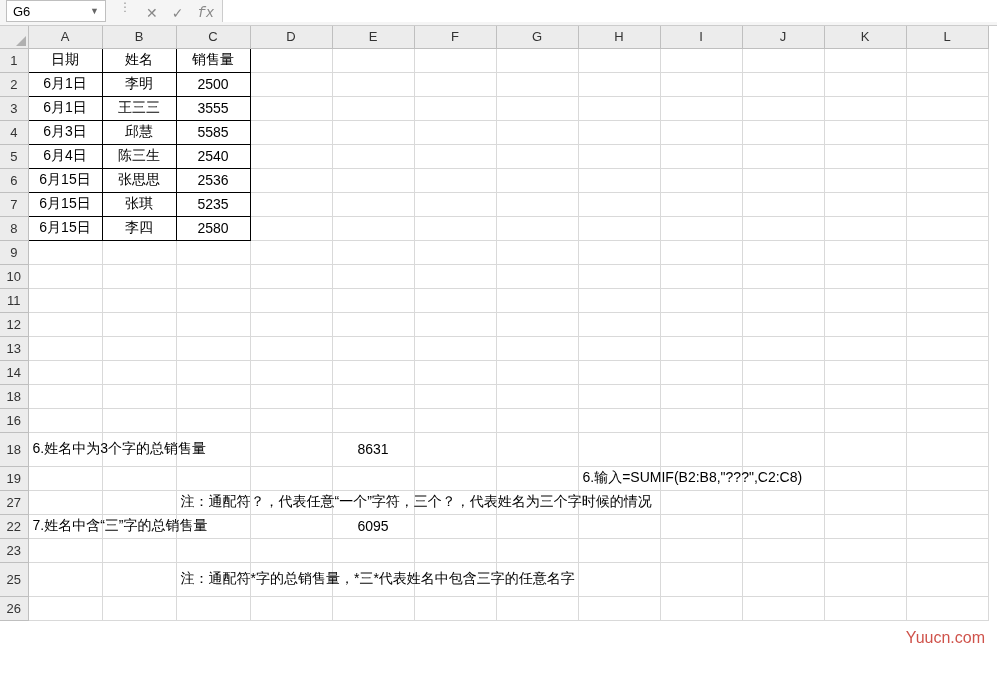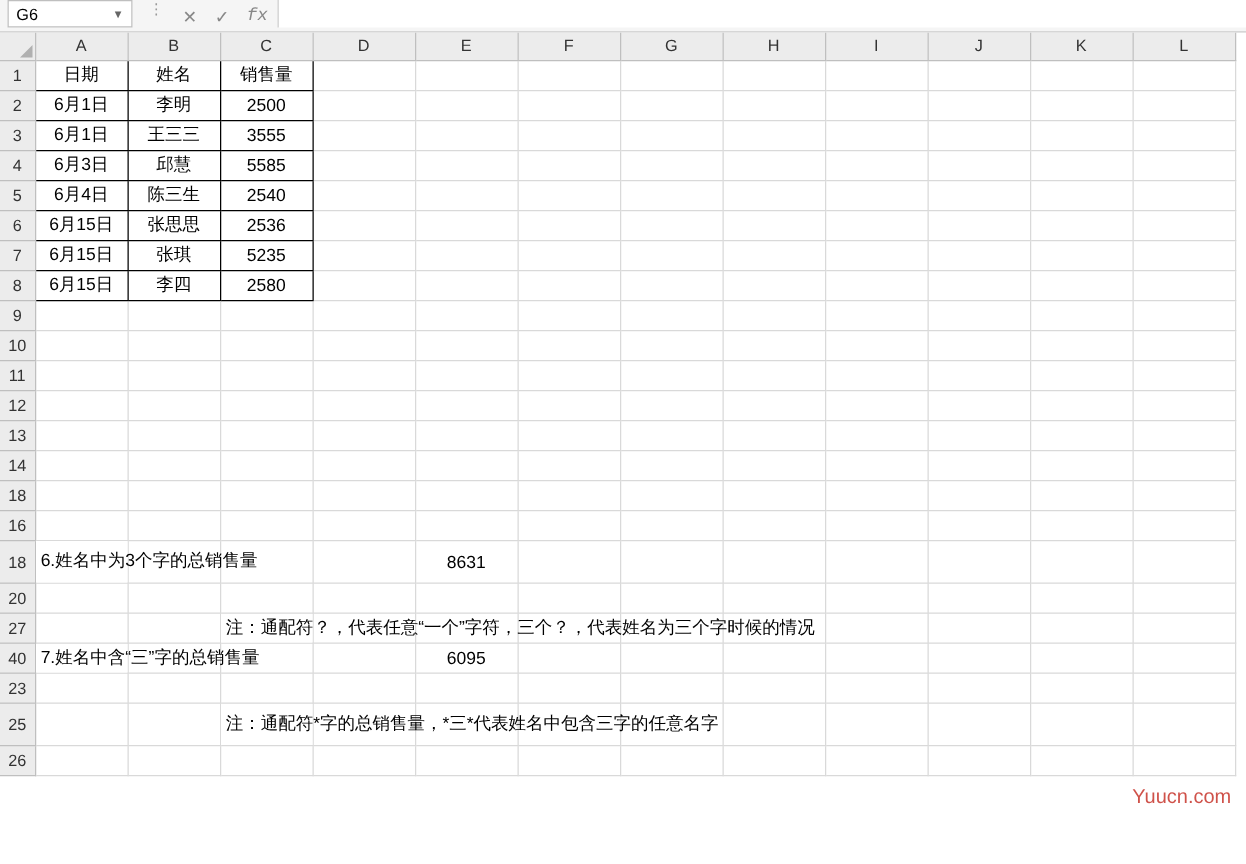--- a/index.html
+++ b/index.html
@@ -433,54 +433,56 @@
           <td></td>
       <td class="tr">8631</td>
       <td></td>
           <td></td>
           <td></td>
           <td></td>
           <td></td>
           <td></td>
           <td></td>
     </tr>
-    <tr class="row-short">
-          <th>20</th>
-          <td></td>
-          <td></td>
-          <td></td>
-          <td></td>
-          <td></td>
-          <td></td>
-          <td></td>
-          <td></td>
-          <td></td>
-          <td></td>
-          <td></td>
-          <td></td>
-        </tr>
+    <tr>
+      <th>19</th>
+      <td></td>
+          <td></td>
+          <td></td>
+          <td></td>
+          <td></td>
+          <td></td>
+          <td></td>
+      <td class="tl spill">
+            <span>6.输入=SUMIF(B2:B8,"???",C2:C8)</span>
+          </td>
+      <td></td>
+          <td></td>
+          <td></td>
+          <td></td>
+    </tr>
     <tr>
       <th>27</th>
       <td></td>
           <td></td>
       <td class="tl spill">
             <span>注：通配符？，代表任意“一个”字符，三个？，代表姓名为三个字时候的情况</span>
           </td>
       <td></td>
           <td></td>
           <td></td>
           <td></td>
           <td></td>
           <td></td>
           <td></td>
           <td></td>
           <td></td>
     </tr>
     <tr>
-      <th>40</th>
+      <th>22</th>
       <td class="tl spill">
             <span>7.姓名中含“三”字的总销售量</span>
           </td>
       <td></td>
           <td></td>
           <td></td>
       <td class="tr">6095</td>
       <td></td>
           <td></td>
           <td></td>

